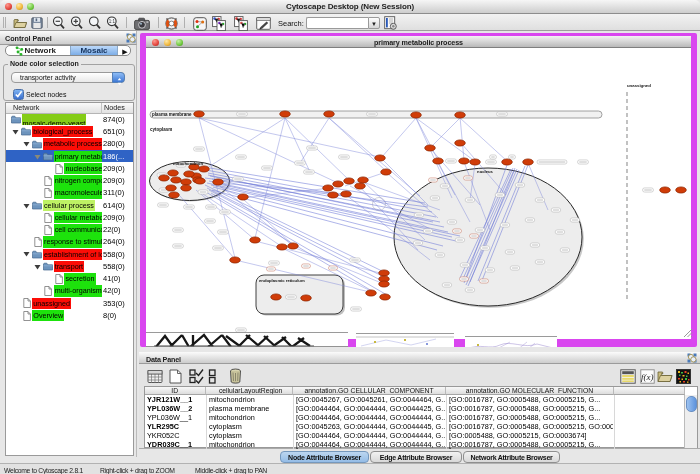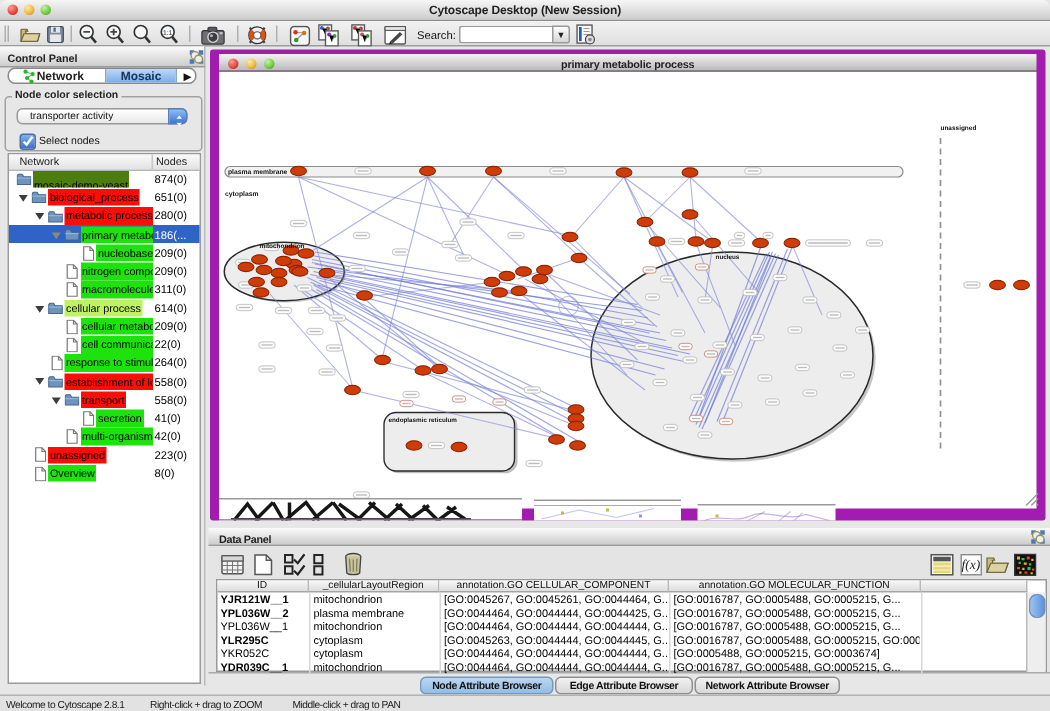--- a/index.html
+++ b/index.html
@@ -23,21 +23,21 @@
 .gbox{left:3px;top:64px;width:132px;height:37px;border:1px solid #a2a2a2;border-radius:3px}
 .gbox-lbl{left:8px;top:60px;background:#e7e7e7;padding:0 2px;font-size:7px;font-weight:bold;color:#222}
 .combo{left:11px;top:71.5px;width:114px;height:11px;background:linear-gradient(#ffffff,#e9e9e9);border:1px solid #9a9a9a;border-radius:4px}
 .combo span{position:absolute;left:8px;top:1.5px;font-size:6.8px;color:#111}
 .stepper{position:absolute;right:-1px;top:-1px;width:13px;height:11.5px;background:linear-gradient(#8fbdf6,#3c77d4);border:1px solid #5581b8;border-radius:0 4px 4px 0}
 .chk{left:13px;top:89px;width:11px;height:11px;background:linear-gradient(#7db2f2,#3a6fce);border:1px solid #4a70a8;border-radius:2.5px}
 .chk-lbl{left:26px;top:90.5px;font-size:7px;color:#111}
 .treewrap{left:5px;top:102px;width:129px;height:354px;background:#fff;border:1px solid #9a9a9a}
 .treehdr{position:absolute;left:0;top:0;width:127px;height:11px;background:linear-gradient(#fafafa,#e2e2e2);border-bottom:1px solid #b5b5b5;font-size:7.2px;color:#222}
 
-.mdi{left:140px;top:33px;width:557px;height:314px;background:#a21caf;border-radius:2px}
+.mdi{left:140px;top:33px;width:557px;height:314px;background:#d946ef;border-radius:2px}
 .mdi-title{position:absolute;left:6px;top:3px;width:545px;height:12px;background:linear-gradient(#f3f3f3,#b9b9b9);border-bottom:1px solid #7f7f7f}
 .mdi-title .t{position:absolute;left:0;top:2px;width:545px;text-align:center;letter-spacing:-0.1px;font-size:7.2px;font-weight:bold;color:#222}
 .canvas{position:absolute;left:6px;top:15px;width:545px;height:291px;background:#fff}
 
 .dp-title{left:139px;top:352px;width:561px;height:12px;background:linear-gradient(#fbfbfb,#cccccc);border-bottom:1px solid #9b9b9b}
 .dp-title span{position:absolute;left:7px;top:2.5px;font-size:7.2px;letter-spacing:-0.2px;font-weight:bold;color:#222}
 .dp-bg{left:139px;top:364px;width:561px;height:85px;background:#e4e4e4;border-bottom:1px solid #aaa}
 .dtable{left:144px;top:386px;width:554px;height:62px;background:#fff;border:1px solid #999}
 .dth{position:absolute;top:0;height:8px;background:linear-gradient(#f8f8f8,#ddd);border-right:1px solid #b9b9b9;border-bottom:1px solid #a5a5a5;font-size:6.8px;color:#111;text-align:center;line-height:8px;overflow:hidden}
 .drow{position:absolute;height:9px;font-size:7.3px;color:#000;line-height:9px;white-space:nowrap}
@@ -196,21 +196,21 @@
 <div class="abs treewrap">
 <div class="treehdr">
       <span style="position:absolute;left:7px;top:0">Network</span>
       <span style="position:absolute;left:98px;top:0">Nodes</span>
       <span style="position:absolute;left:95px;top:0;width:1px;height:11px;background:#c5c5c5"></span>
     </div>
 <svg style="position:absolute;left:4.6px;top:12.0px" width="10" height="9" viewBox="0 0 10 9">
       <path d="M0.5 2 L0.5 8 L9.5 8 L9.5 2.8 L4.8 2.8 L3.8 1.2 L1.2 1.2 Z" fill="#6d94bd" stroke="#44658c" stroke-width="0.7"></path>
       <path d="M0.5 3.8 L9.5 3.8" stroke="#8fb3d6" stroke-width="0.8"></path>
     </svg>
-<div style="position:absolute;left:15.6px;top:10.9px;max-width:80px;height:11.4px;background:#4d7c0f;overflow:hidden;font-size:7.2px;line-height:11.4px;padding:4px 1px;width:auto;color:#000;white-space:nowrap">mosaic-demo-yeast</div>
+<div style="position:absolute;left:15.6px;top:10.9px;max-width:80px;height:11.4px;background:#84cc16;overflow:hidden;font-size:7.2px;line-height:11.4px;padding:4px 1px;width:auto;color:#000;white-space:nowrap">mosaic-demo-yeast</div>
 <div style="position:absolute;left:97px;top:10.9px;font-size:7.5px;line-height:11.4px;color:#000;white-space:nowrap">874(0)</div>
 <svg style="position:absolute;left:6.1px;top:25.9px" width="7" height="6" viewBox="0 0 7 6">
       <path d="M0.5 1 L6.5 1 L3.5 5.5 Z" fill="#3c3c3c"></path>
     </svg>
 <svg style="position:absolute;left:15.3px;top:24.2px" width="10" height="9" viewBox="0 0 10 9">
       <path d="M0.5 2 L0.5 8 L9.5 8 L9.5 2.8 L4.8 2.8 L3.8 1.2 L1.2 1.2 Z" fill="#6d94bd" stroke="#44658c" stroke-width="0.7"></path>
       <path d="M0.5 3.8 L9.5 3.8" stroke="#8fb3d6" stroke-width="0.8"></path>
     </svg>
 <div style="position:absolute;left:26.3px;top:23.1px;max-width:70px;height:11.4px;background:#fc0d07;overflow:hidden;font-size:7.2px;line-height:11.4px;padding:0 1px;width:auto;color:#000;white-space:nowrap">biological_process</div>
 <div style="position:absolute;left:97px;top:23.1px;font-size:7.5px;line-height:11.4px;color:#000;white-space:nowrap">651(0)</div>
@@ -306,21 +306,21 @@
       <path d="M0.8 0.5 L5 0.5 L7.4 3 L7.4 9.5 L0.8 9.5 Z" fill="#fff" stroke="#777" stroke-width="0.8"></path>
       <path d="M5 0.5 L5 3 L7.4 3" fill="none" stroke="#777" stroke-width="0.8"></path>
     </svg>
 <div style="position:absolute;left:47.7px;top:182.4px;max-width:48px;height:11.4px;background:#1de20c;overflow:hidden;font-size:7.2px;line-height:11.4px;padding:0 1px;width:auto;color:#000;white-space:nowrap">multi-organism pre</div>
 <div style="position:absolute;left:97px;top:182.4px;font-size:7.5px;line-height:11.4px;color:#000;white-space:nowrap">42(0)</div>
 <svg style="position:absolute;left:16.8px;top:195.2px" width="8" height="10" viewBox="0 0 8 10">
       <path d="M0.8 0.5 L5 0.5 L7.4 3 L7.4 9.5 L0.8 9.5 Z" fill="#fff" stroke="#777" stroke-width="0.8"></path>
       <path d="M5 0.5 L5 3 L7.4 3" fill="none" stroke="#777" stroke-width="0.8"></path>
     </svg>
 <div style="position:absolute;left:26.3px;top:194.7px;max-width:70px;height:11.4px;background:#fc0d07;overflow:hidden;font-size:7.2px;line-height:11.4px;padding:0 1px;width:auto;color:#000;white-space:nowrap">unassigned</div>
-<div style="position:absolute;left:97px;top:194.7px;font-size:7.5px;line-height:11.4px;color:#000;white-space:nowrap">223(0)</div>
+<div style="position:absolute;left:97px;top:194.7px;font-size:7.5px;line-height:11.4px;color:#000;white-space:nowrap">353(0)</div>
 <svg style="position:absolute;left:16.8px;top:207.5px" width="8" height="10" viewBox="0 0 8 10">
       <path d="M0.8 0.5 L5 0.5 L7.4 3 L7.4 9.5 L0.8 9.5 Z" fill="#fff" stroke="#777" stroke-width="0.8"></path>
       <path d="M5 0.5 L5 3 L7.4 3" fill="none" stroke="#777" stroke-width="0.8"></path>
     </svg>
 <div style="position:absolute;left:26.3px;top:206.9px;max-width:70px;height:11.4px;background:#1de20c;overflow:hidden;font-size:7.2px;line-height:11.4px;padding:0 1px;width:auto;color:#000;white-space:nowrap">Overview</div>
 <div style="position:absolute;left:97px;top:206.9px;font-size:7.5px;line-height:11.4px;color:#000;white-space:nowrap">8(0)</div>
 </div>
 
 <div class="abs mdi">
 <div class="mdi-title">

